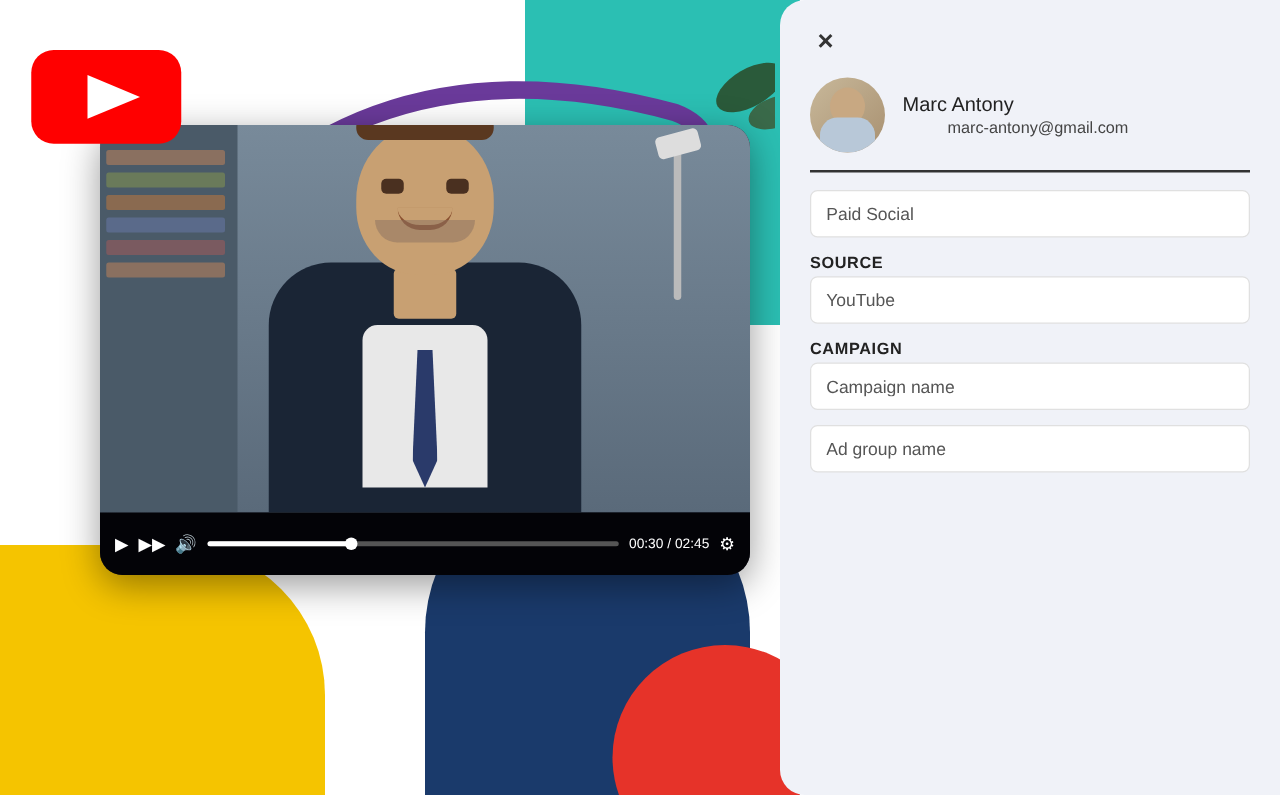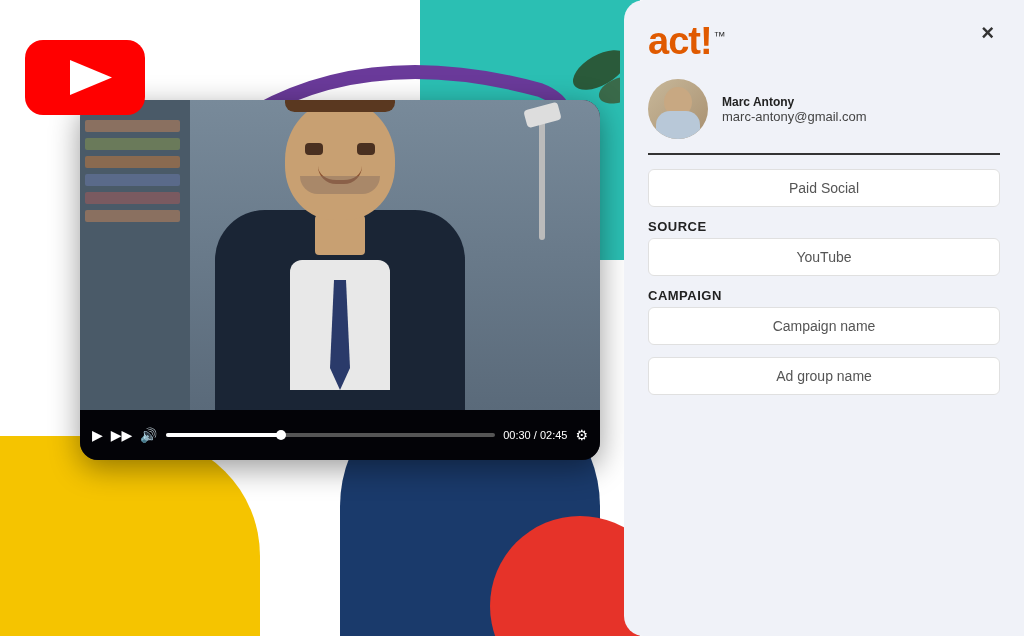--- a/index.html
+++ b/index.html
@@ -218,29 +218,30 @@
     .av-body {
       position: absolute;
       bottom: 0; left: 50%;
       transform: translateX(-50%);
       width: 44px; height: 28px;
       background: #b8c8d8;
       border-radius: 14px 14px 0 0;
     }
     .user-details {}
     .user-name {
-      font-size: 12px;
-      font-weight: bold;
+      font-size: 16px;
+      font-weight: normal;
       color: #222;
       display: block;
     }
     .user-email {
       font-size: 13px;
       color: #444;
       display: block;
+      margin-left: 36px;
     }
 
     
     .field-group {
       margin-bottom: 12px;
     }
     .field-label {
       font-size: 13px;
       font-weight: 900;
       color: #222;
@@ -249,21 +250,20 @@
       display: block;
     }
     .field-input {
       width: 100%;
       padding: 10px 12px;
       background: #fff;
       border: 1px solid #e0e0e0;
       border-radius: 6px;
       font-size: 14px;
       color: #555;
-      text-align: center;
     }
   </style>
 </head>
 <body>
 
 <div class="left-bg">
   <div class="shape-teal"></div>
   <div class="shape-yellow"></div>
   <div class="shape-blue"></div>
   <div class="shape-red-circle"></div>
@@ -336,23 +336,20 @@
         <span>00:30</span> / <span>02:45</span>
       </span>
       <span class="ctrl-gear">⚙</span>
     </div>
   </div>
 </div>
 
 <div class="right-panel">
 
   <div class="panel-header">
-    <div class="act-logo">
-      <span>act!</span><sup>™</sup>
-    </div>
     <button class="close-btn">×</button>
   </div>
 
   <div class="user-info">
     <div class="avatar">
       <div class="av-head"></div>
       <div class="av-body"></div>
     </div>
     <div class="user-details">
       <span class="user-name">Marc Antony</span>

